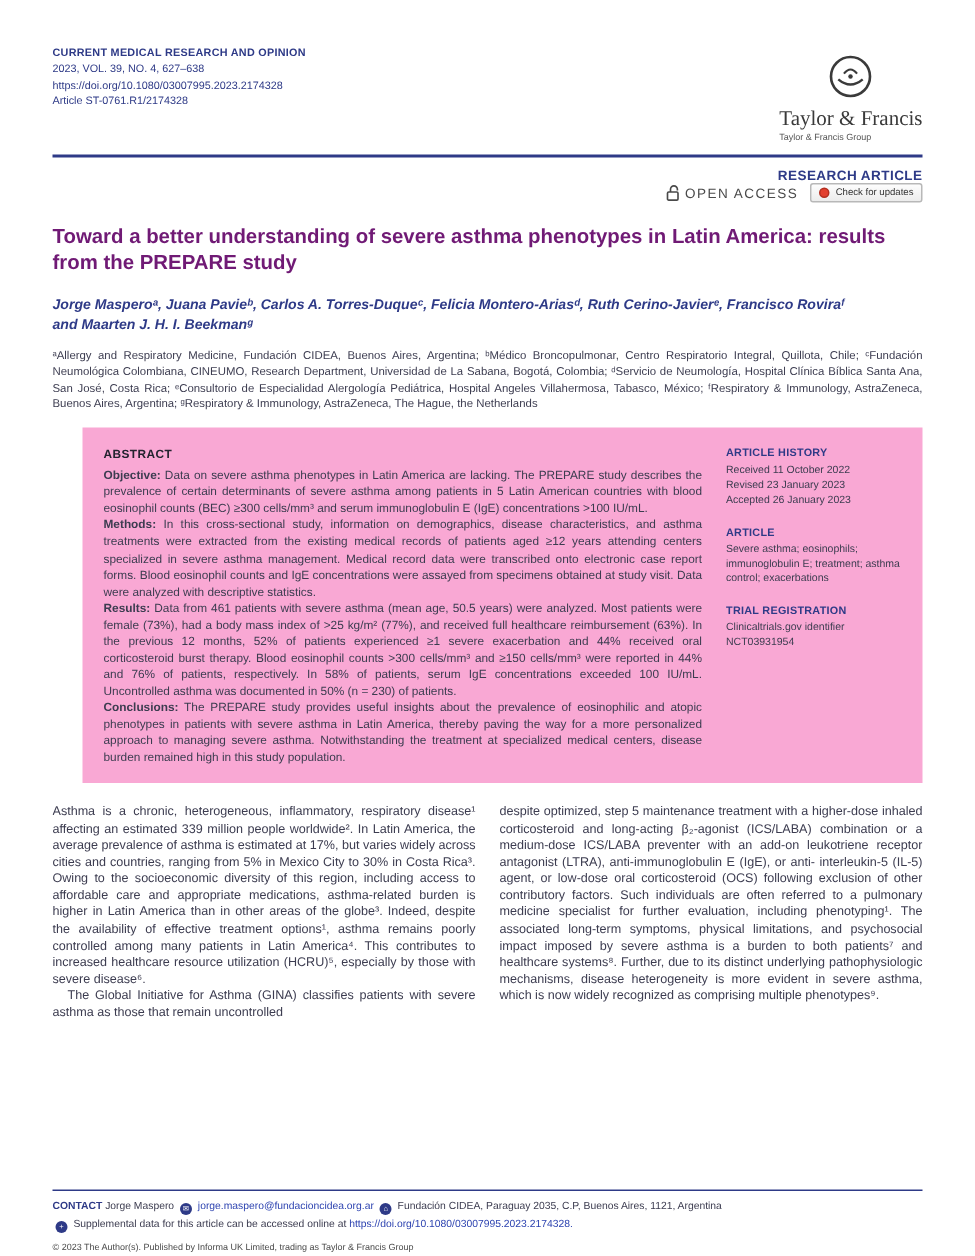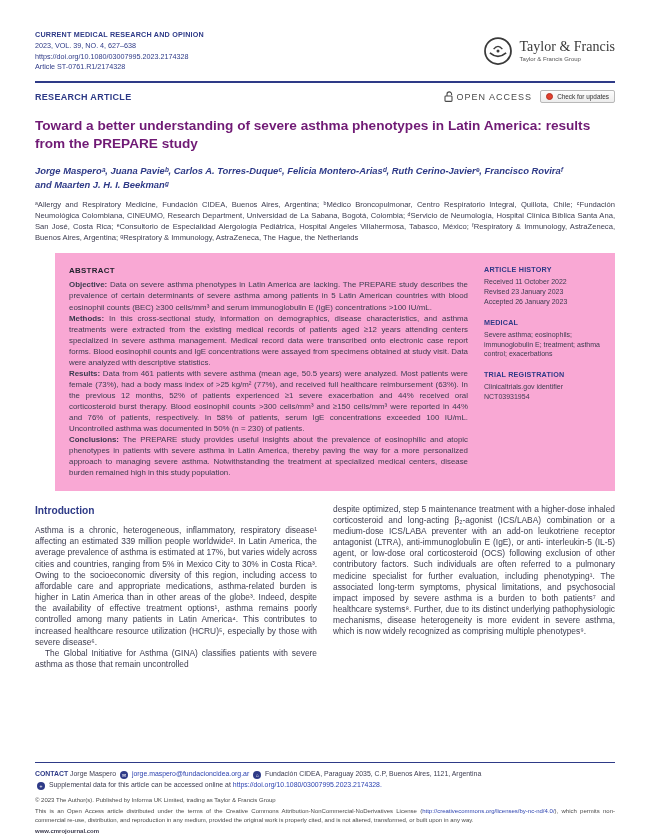--- a/index.html
+++ b/index.html
@@ -10,27 +10,27 @@
     padding:30px 35px 10px 35px;
     background:#ffffff;
     font-family:"Liberation Sans","DejaVu Sans",sans-serif;
     color:#3c3c50;
     overflow:hidden;
   }
   
   .hdr{display:flex;justify-content:space-between;align-items:flex-start;}
   .hdr-left{font-size:7.2px;line-height:1.5;color:#2e3a87;}
   .hdr-left .jname{font-weight:bold;letter-spacing:.2px;}
-  .hdr-right{display:flex;align-items:center;gap:7px;margin-top:6px;}
+  .hdr-right{display:flex;align-items:center;gap:7px;margin-top:6px;flex-direction:column;}
   .tf-circle{width:30px;height:30px;flex:0 0 auto;}
   .tf-text{line-height:1;}
   .tf-name{font-family:"Liberation Serif","DejaVu Serif",serif;font-size:14px;color:#3a3a3a;}
   .tf-group{font-size:6px;color:#555;margin-top:2px;}
   .rule-navy{border:none;border-top:2px solid #2e3a87;margin:8px 0 0 0;}
-  .ra-row{display:flex;justify-content:space-between;align-items:center;margin-top:7px;}
+  .ra-row{display:flex;justify-content:space-between;align-items:flex-end;margin-top:7px;flex-direction:column;}
   .ra-label{font-size:9px;font-weight:bold;color:#2e3a87;letter-spacing:.3px;}
   .ra-badges{display:flex;align-items:center;gap:8px;}
   .oa{display:flex;align-items:center;gap:3px;font-size:9px;letter-spacing:1px;color:#4a4a4a;}
   .chk{display:flex;align-items:center;gap:4px;border:1px solid #b8b8b8;background:linear-gradient(#fdfdfd,#ececec);
        border-radius:2px;padding:2px 5px;font-size:6.4px;color:#333;cursor:pointer;}
   .chk-dot{width:7px;height:7px;border-radius:50%;background:#e2402f;border:1px solid #b32f20;box-sizing:border-box;}
   
   .title{margin-top:14px;font-size:13.6px;font-weight:bold;color:#701a75;line-height:1.28;}
   .authors{margin-top:12px;font-size:9.4px;font-weight:bold;color:#2e3a87;line-height:1.45;width:92%;font-style:italic;}
   .affil{margin-top:9px;font-size:7.6px;line-height:1.42;color:#3c3c50;text-align:justify;}
@@ -118,33 +118,32 @@
       <p><span class="lbl">Conclusions:</span><span> The PREPARE study provides useful insights about the prevalence of eosinophilic and atopic phenotypes in patients with severe asthma in Latin America, thereby paving the way for a more personalized approach to managing severe asthma. Notwithstanding the treatment at specialized medical centers, disease burden remained high in this study population.</span></p>
     </div>
     <div class="abs-side">
       <div class="side-block">
         <div class="side-h">ARTICLE HISTORY</div>
         <div>Received 11 October 2022</div>
         <div>Revised 23 January 2023</div>
         <div>Accepted 26 January 2023</div>
       </div>
       <div class="side-block">
-        <div class="side-h">MEDICAL</div>
+        <div class="side-h">ARTICLE</div>
         <div>Severe asthma; eosinophils; immunoglobulin E; treatment; asthma control; exacerbations</div>
       </div>
       <div class="side-block">
         <div class="side-h">TRIAL REGISTRATION</div>
         <div>Clinicaltrials.gov identifier NCT03931954</div>
       </div>
     </div>
   </div>
 
   <div class="cols">
     <div class="col">
-      <h2 class="intro-h">Introduction</h2>
       <p>Asthma is a chronic, heterogeneous, inflammatory, respiratory disease¹ affecting an estimated 339 million people worldwide². In Latin America, the average prevalence of asthma is estimated at 17%, but varies widely across cities and countries, ranging from 5% in Mexico City to 30% in Costa Rica³. Owing to the socioeconomic diversity of this region, including access to affordable care and appropriate medications, asthma-related burden is higher in Latin America than in other areas of the globe³. Indeed, despite the availability of effective treatment options¹, asthma remains poorly controlled among many patients in Latin America⁴. This contributes to increased healthcare resource utilization (HCRU)⁵, especially by those with severe disease⁶.</p>
       <p class="indent">The Global Initiative for Asthma (GINA) classifies patients with severe asthma as those that remain uncontrolled</p>
     </div>
     <div class="col">
       <p>despite optimized, step 5 maintenance treatment with a higher-dose inhaled corticosteroid and long-acting β₂-agonist (ICS/LABA) combination or a medium-dose ICS/LABA preventer with an add-on leukotriene receptor antagonist (LTRA), anti-immunoglobulin E (IgE), or anti- interleukin-5 (IL-5) agent, or low-dose oral corticosteroid (OCS) following exclusion of other contributory factors. Such individuals are often referred to a pulmonary medicine specialist for further evaluation, including phenotyping¹. The associated long-term symptoms, physical limitations, and psychosocial impact imposed by severe asthma is a burden to both patients⁷ and healthcare systems⁸. Further, due to its distinct underlying pathophysiologic mechanisms, disease heterogeneity is more evident in severe asthma, which is now widely recognized as comprising multiple phenotypes⁹.</p>
     </div>
   </div>
 
   <hr class="foot-rule">
   <div class="contact">

